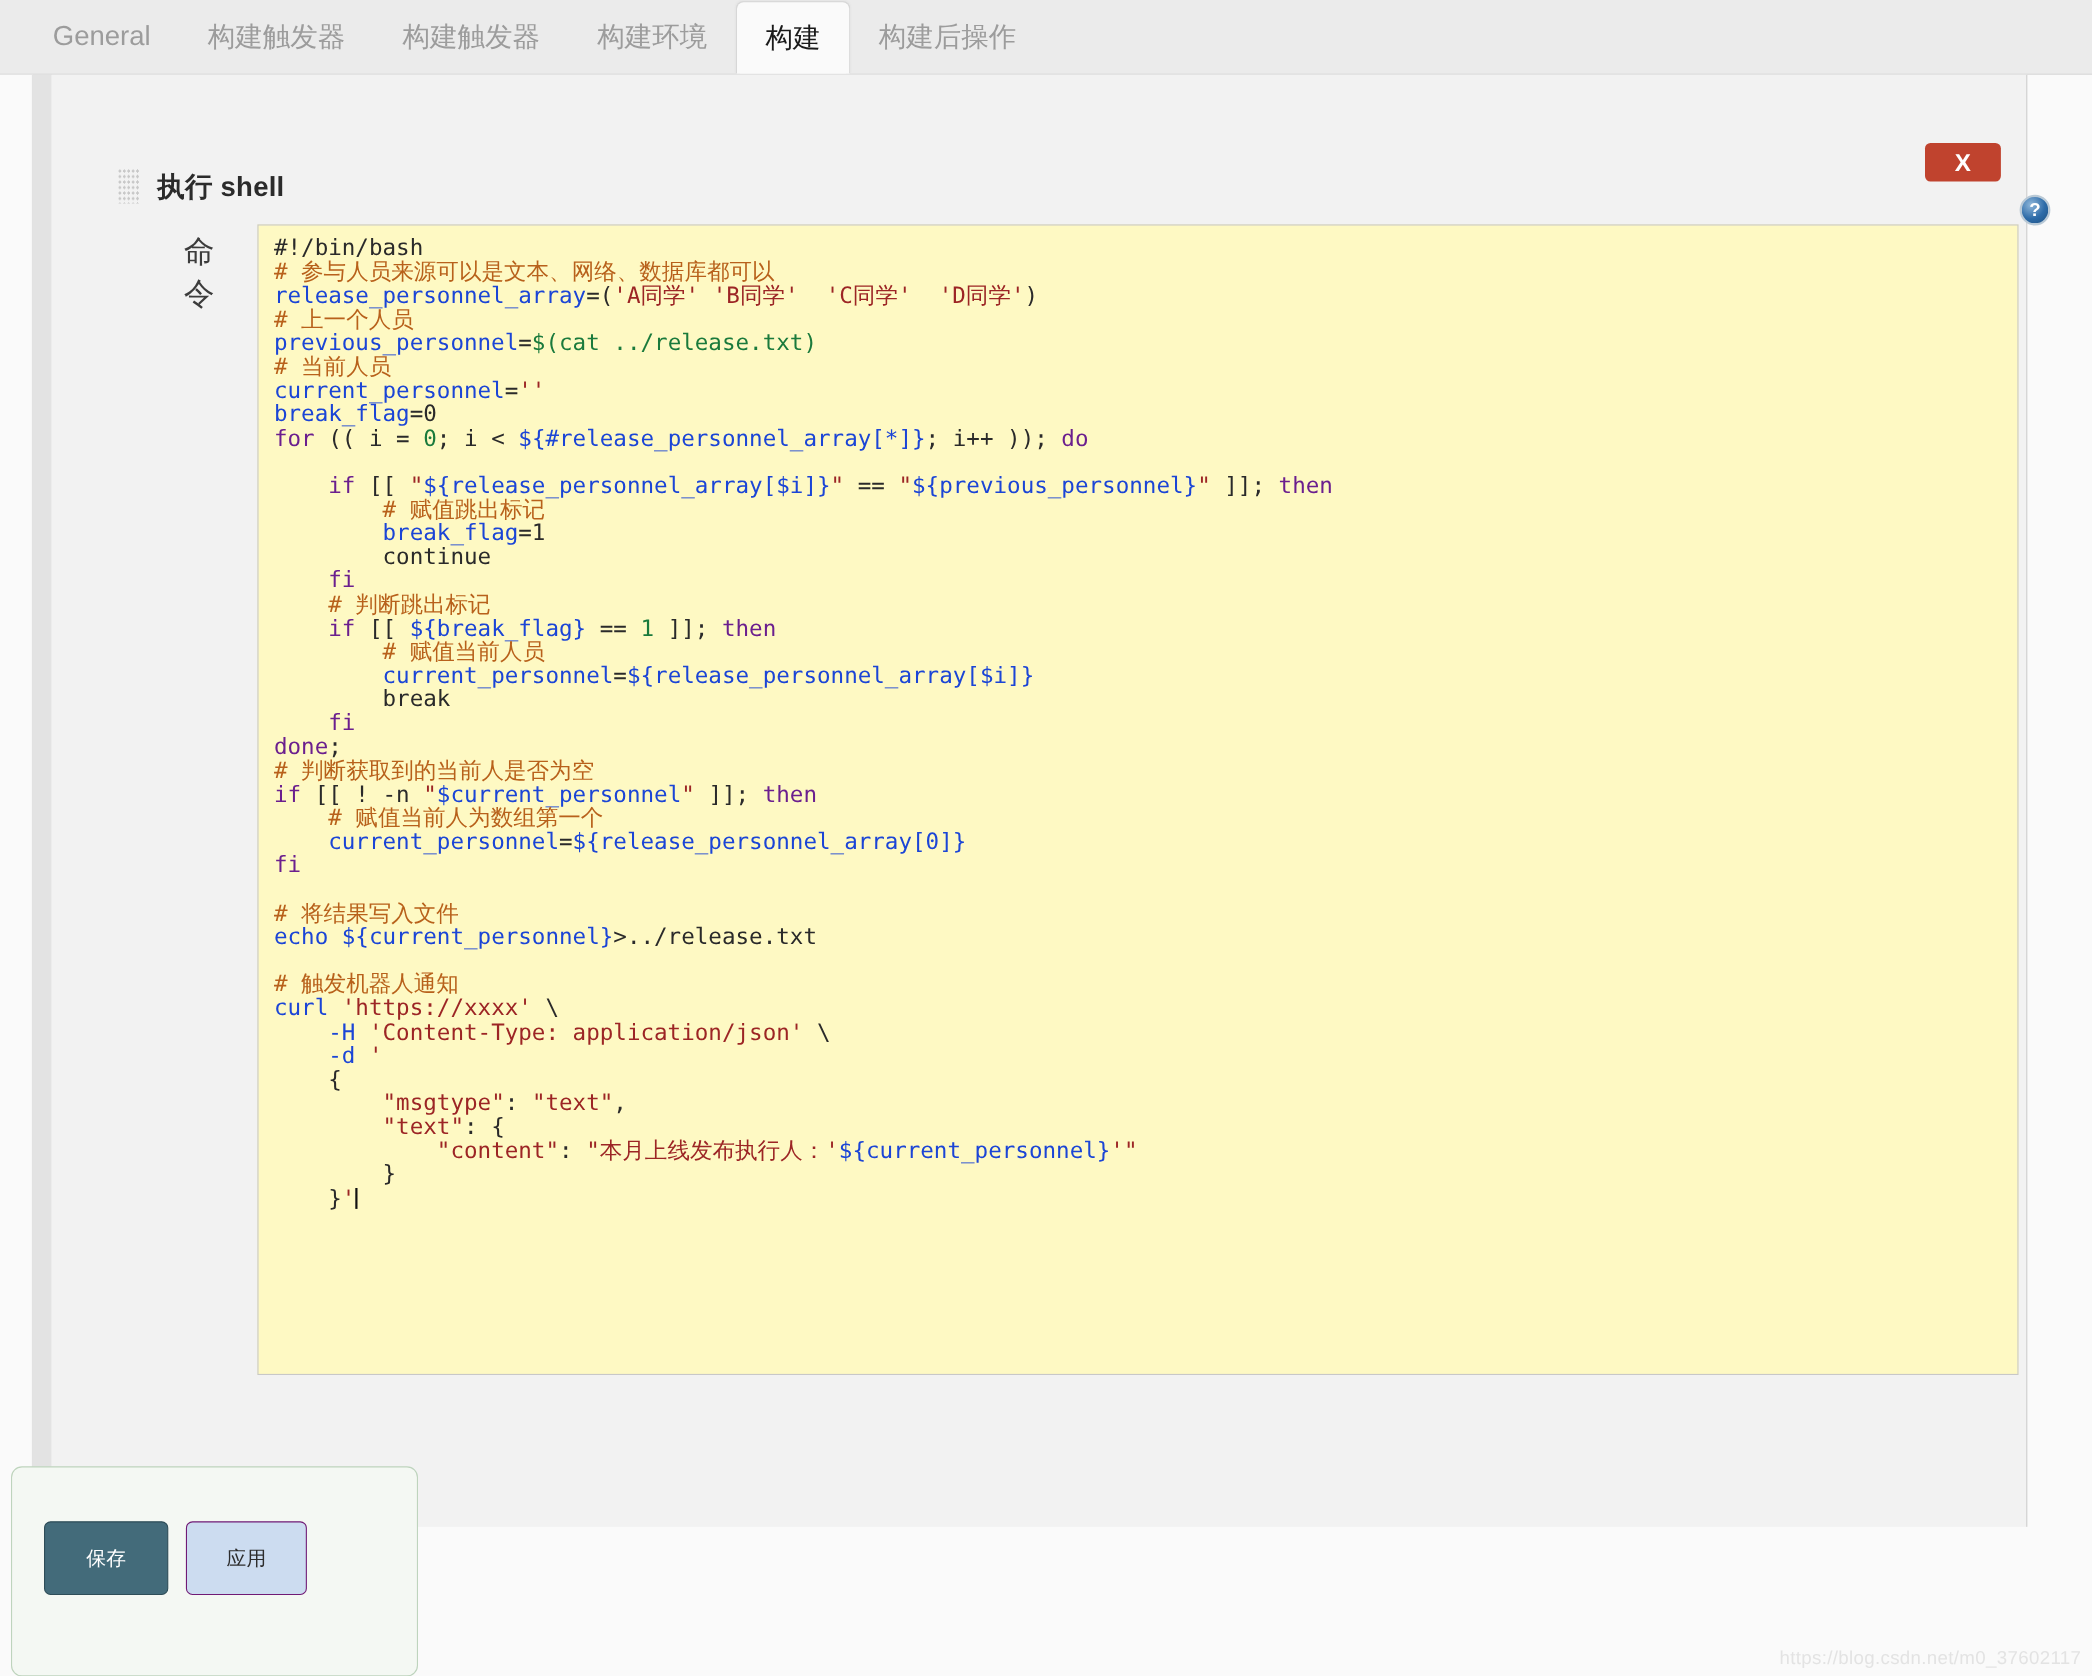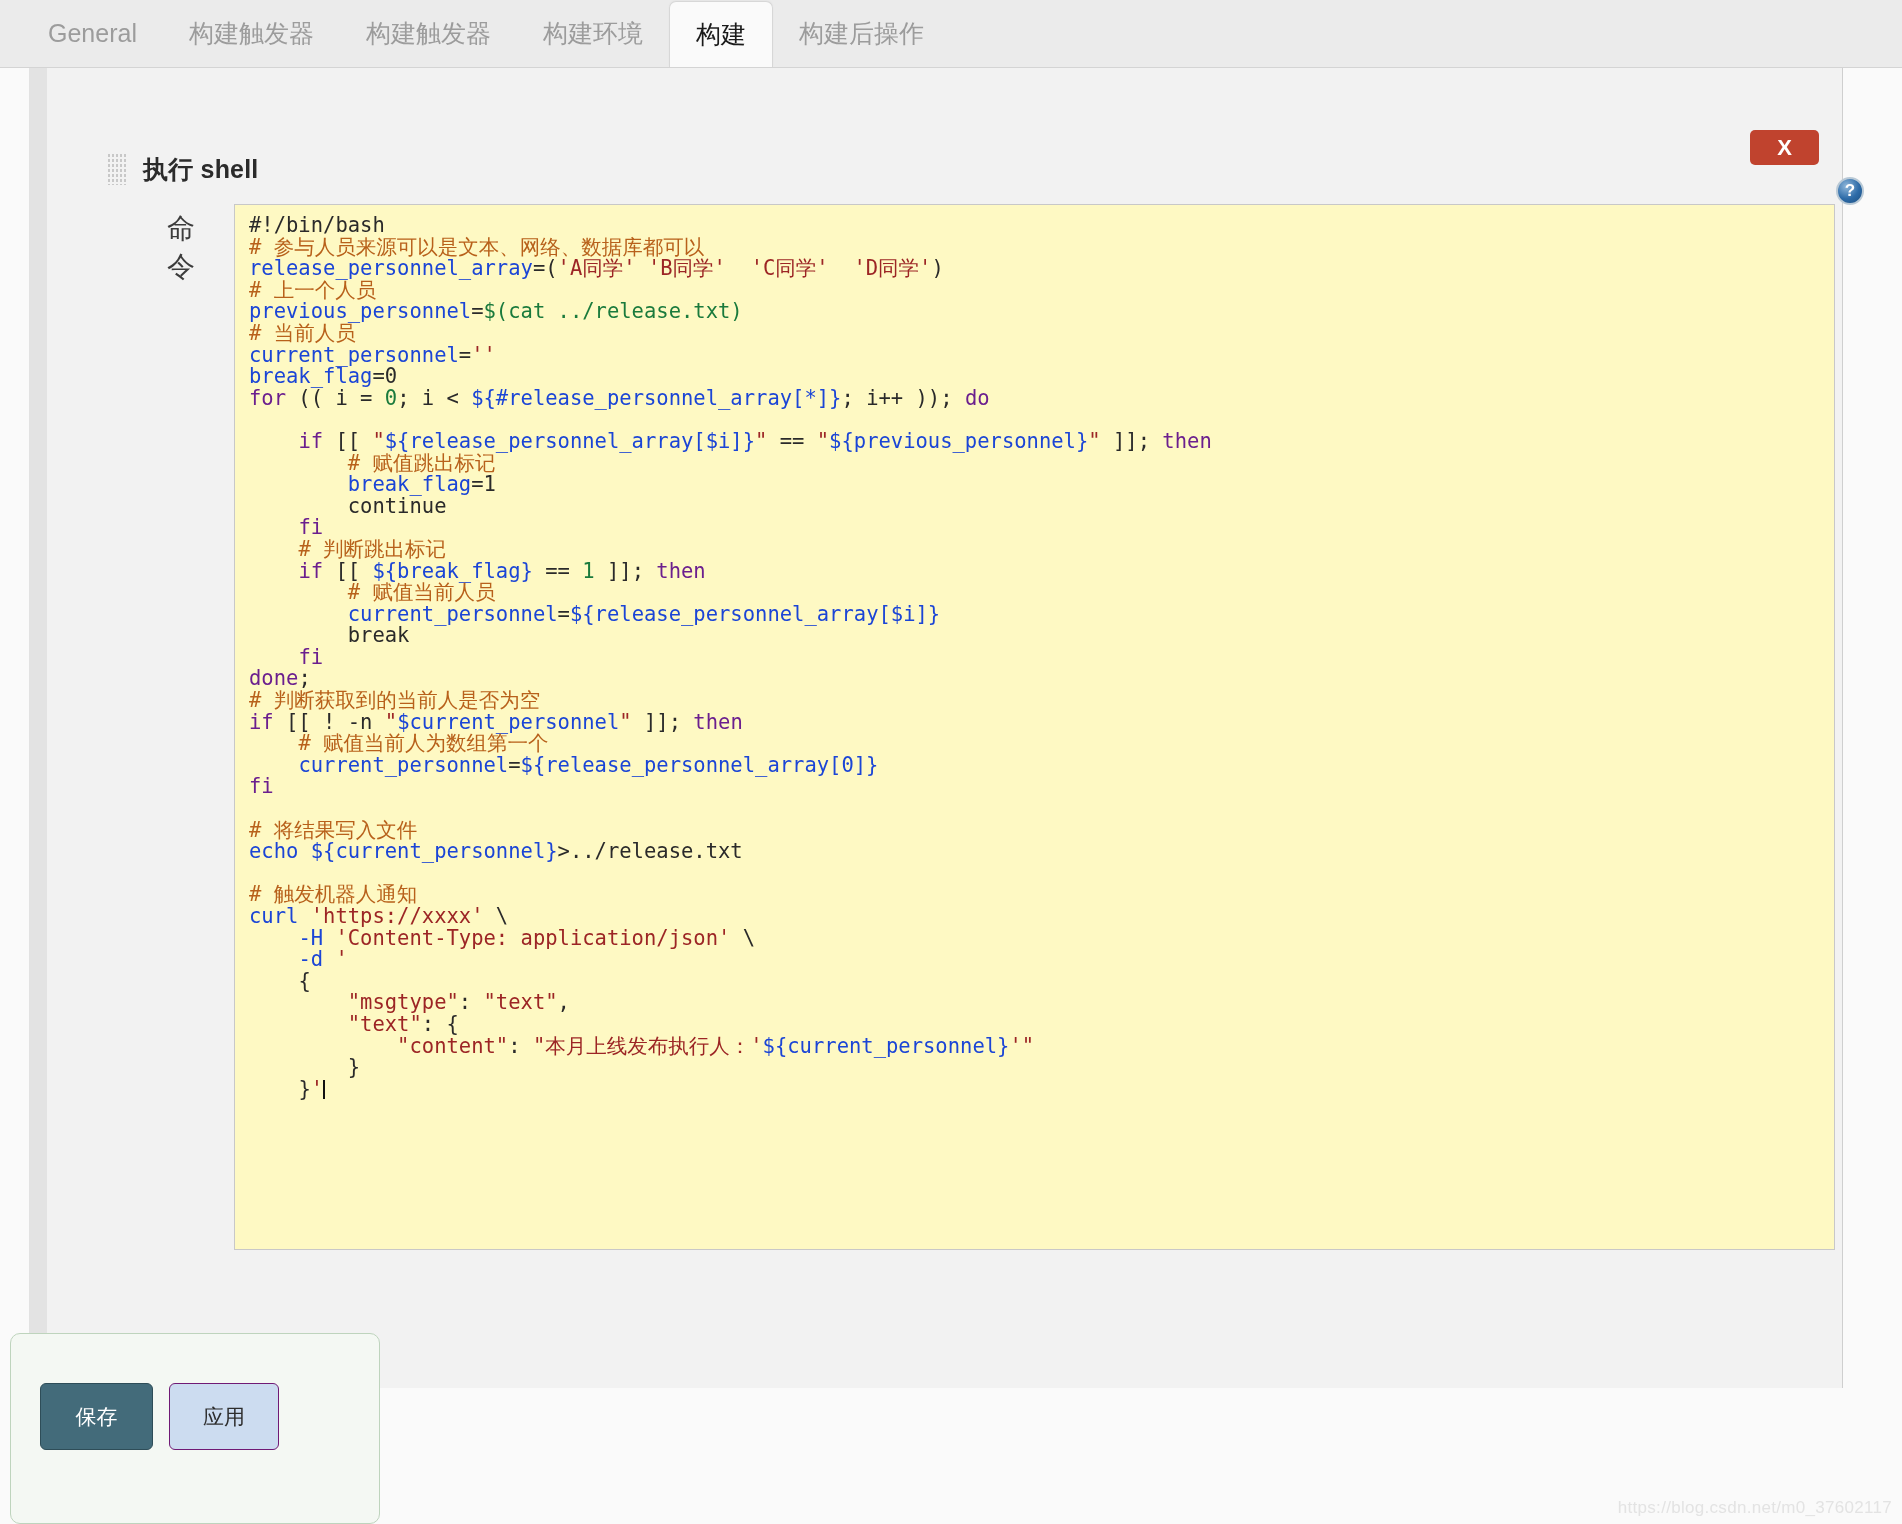--- a/index.html
+++ b/index.html
@@ -196,21 +196,21 @@
     width: 370px;
     height: 191px;
     background: #f4f8f3;
     border: 1px solid #bed4bd;
     border-radius: 10px;
     box-sizing: border-box;
     z-index: 4;
   }
   .btn {
     position: absolute;
-    font-size: 21px;
+    font-size: 18px;
     border-radius: 6px;
     display: flex;
     align-items: center;
     justify-content: center;
     cursor: pointer;
     user-select: none;
     box-sizing: border-box;
   }
   .btn-save {
     left: 40px; top: 1315px;

